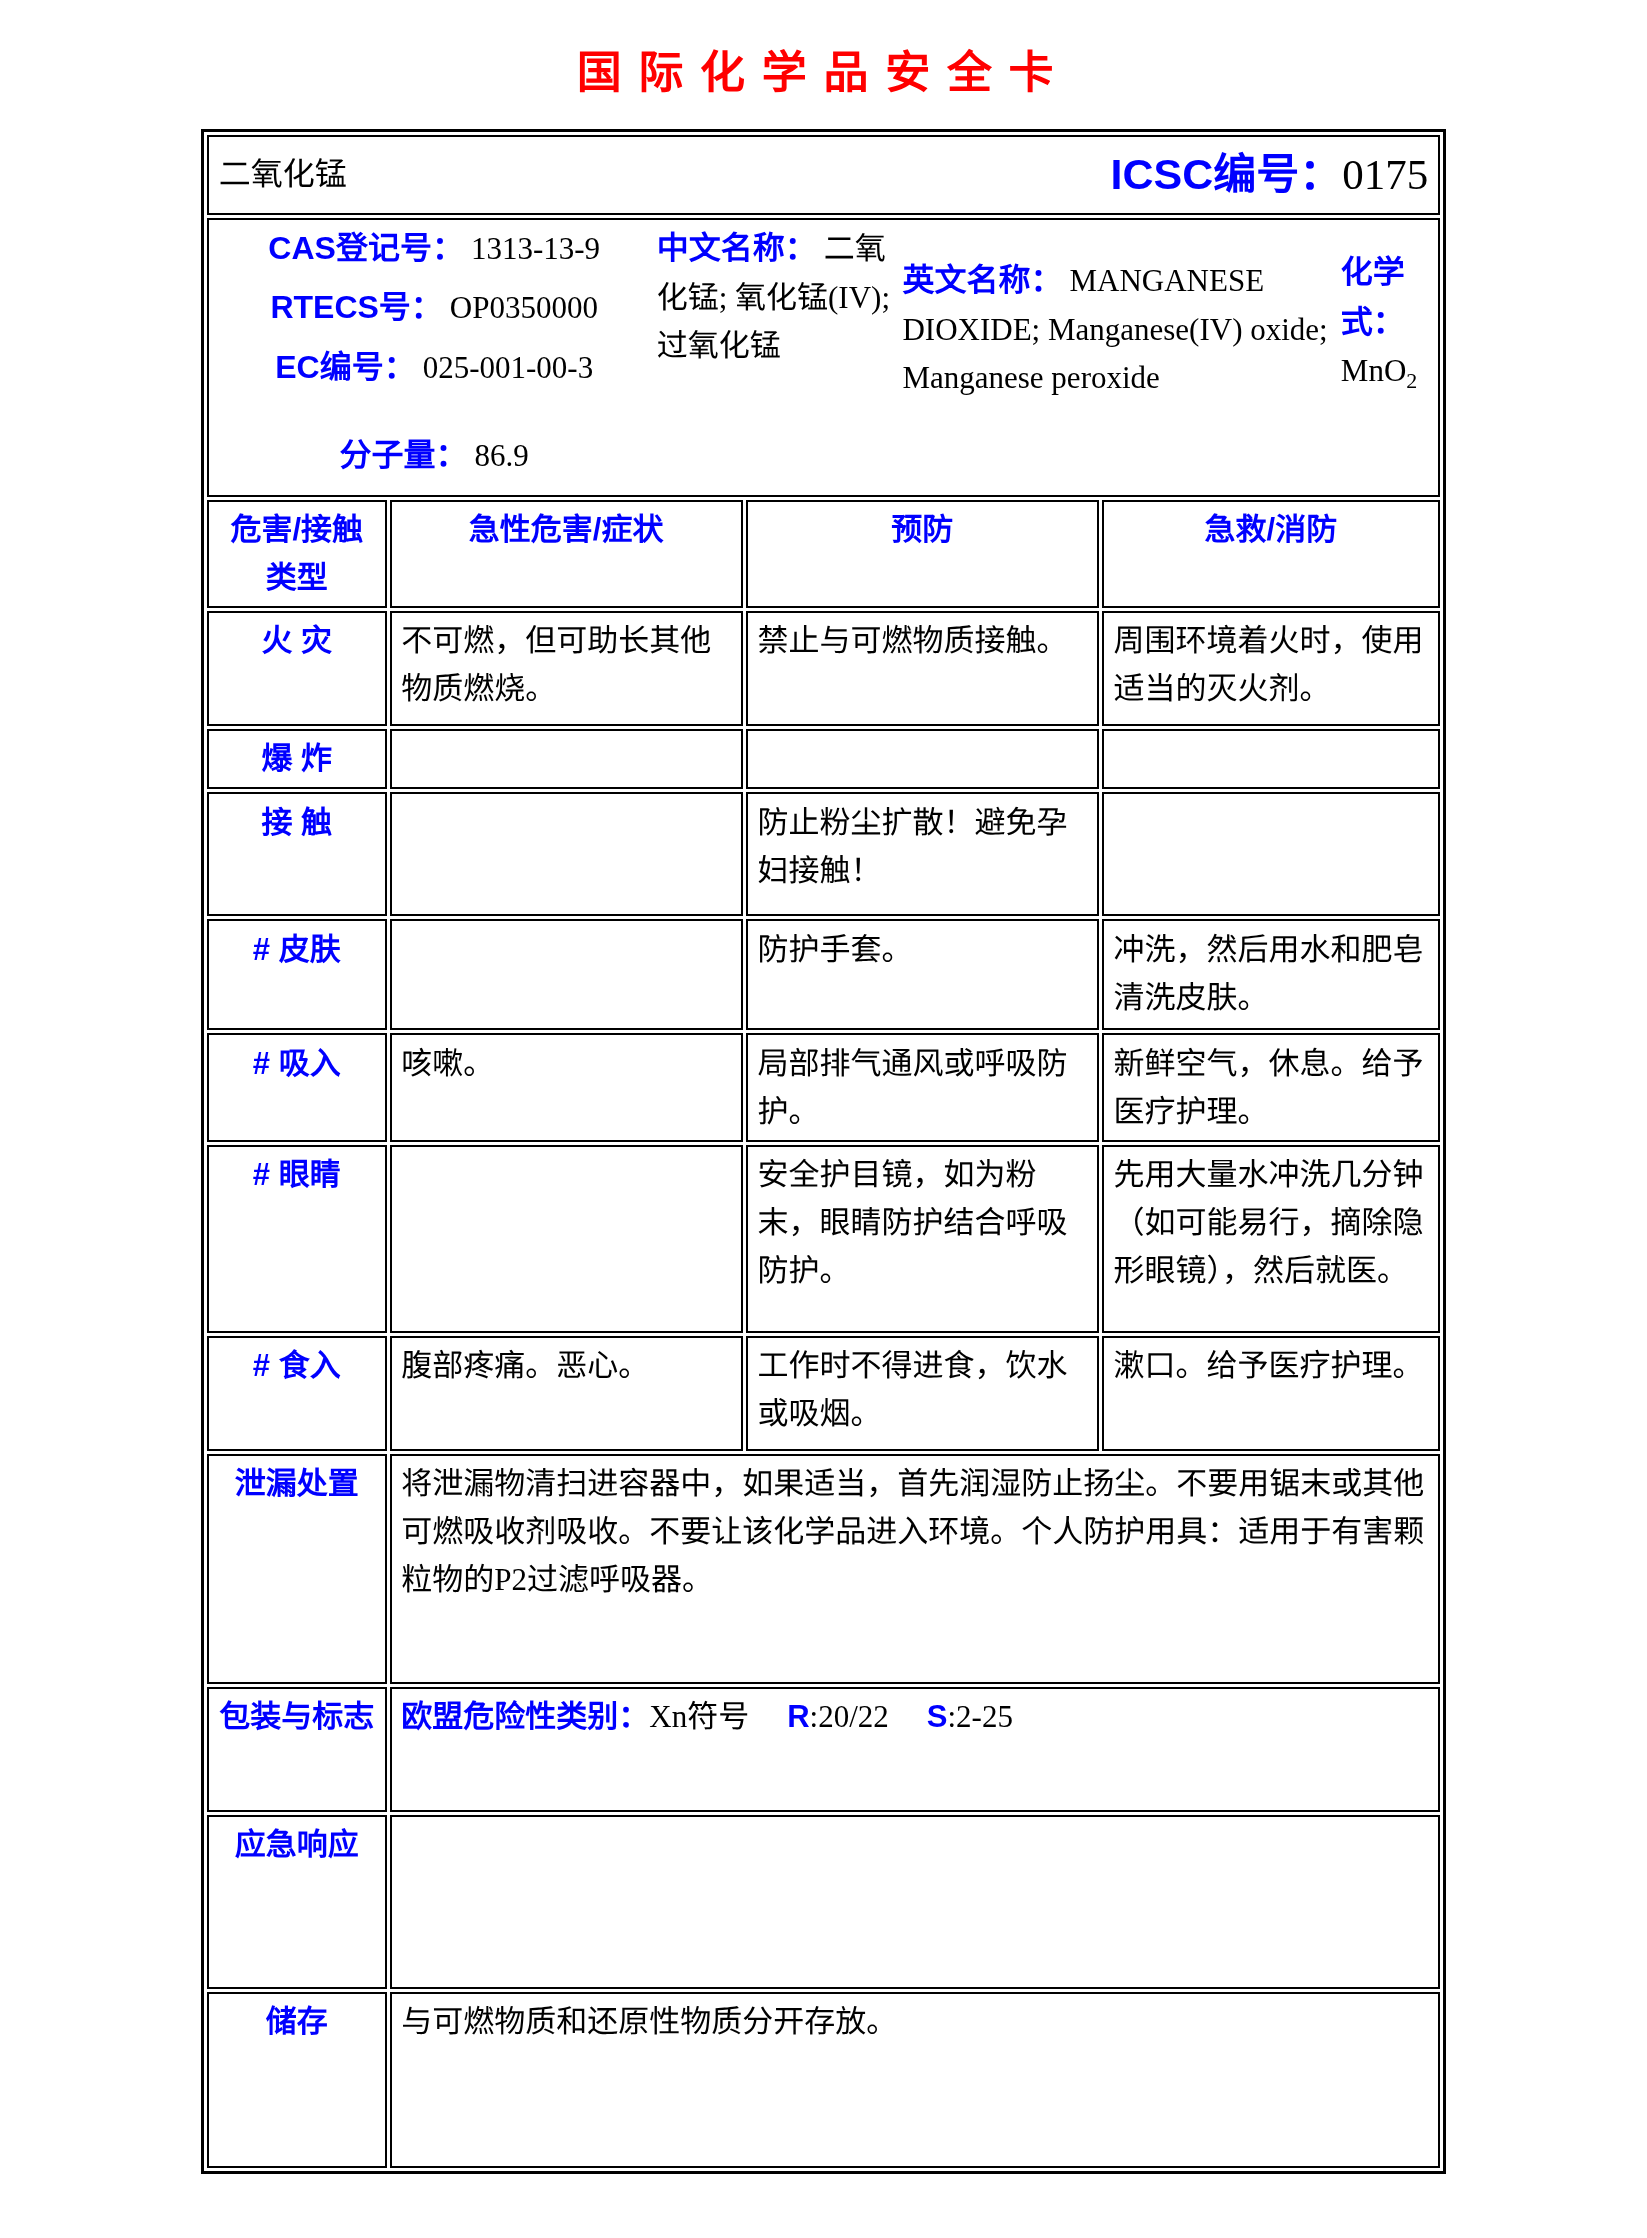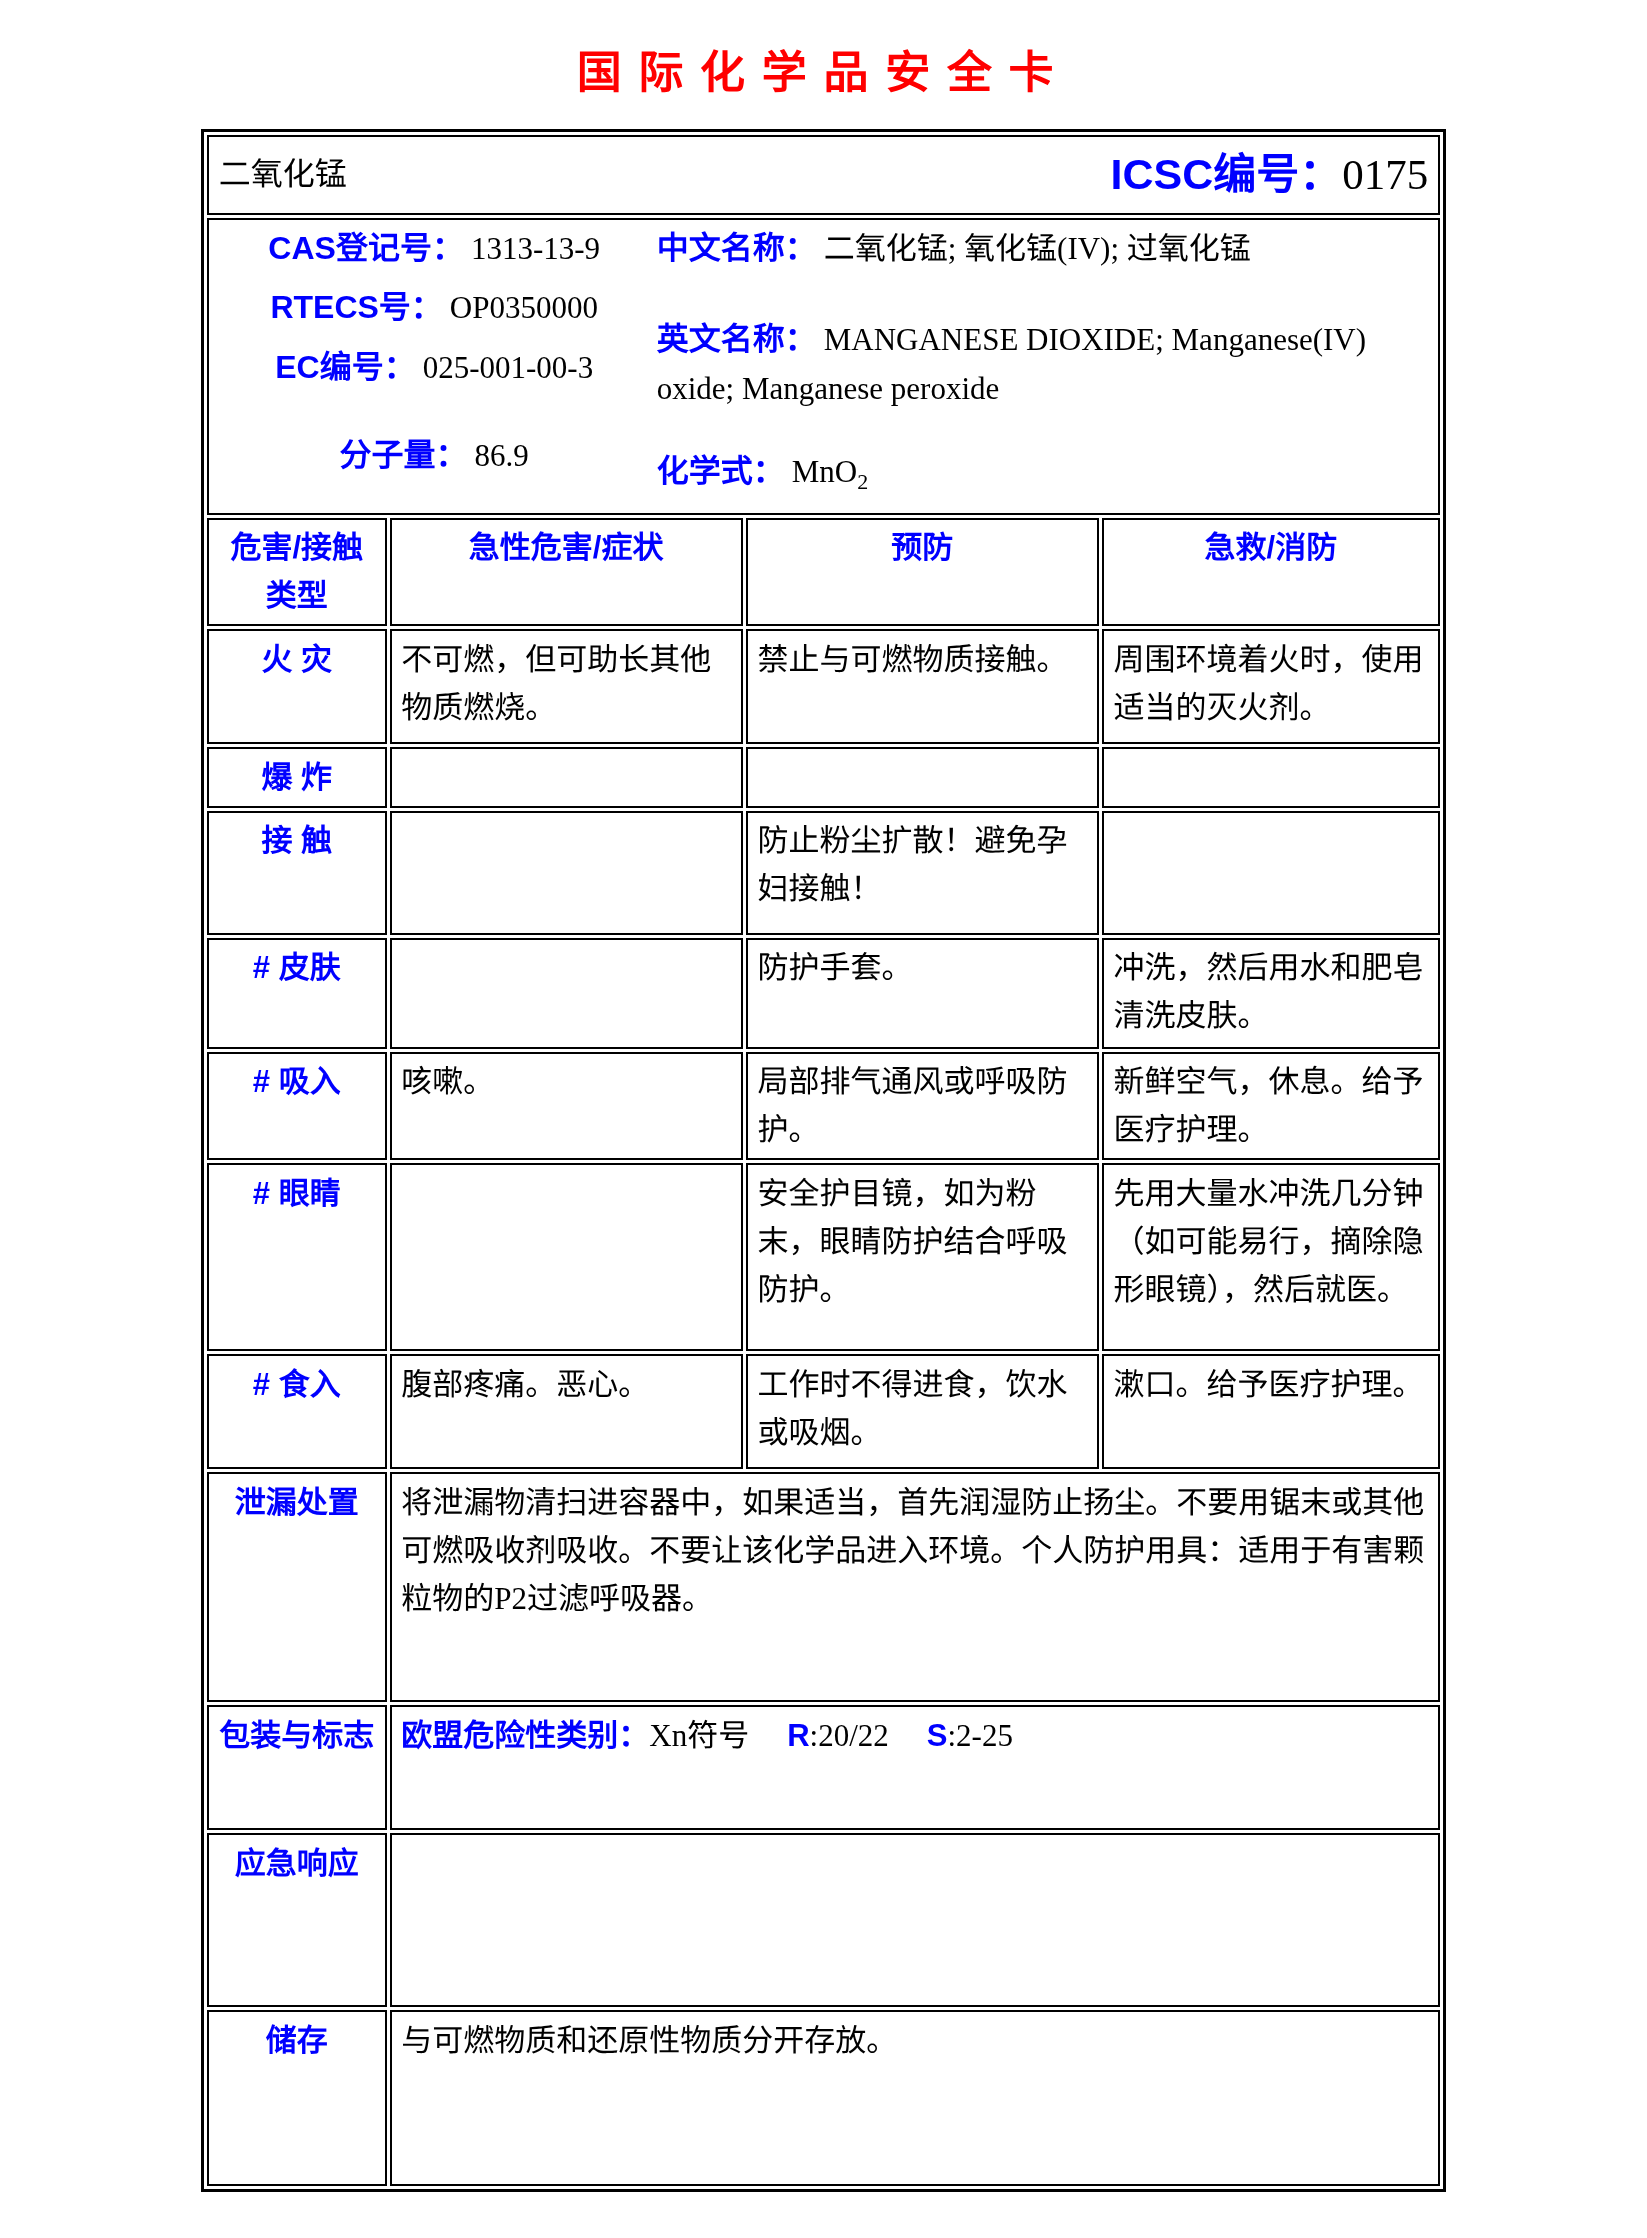--- a/index.html
+++ b/index.html
@@ -55,21 +55,21 @@
     display: flex;
     justify-content: space-between;
     align-items: center;
   }
   .header-bar-inner .chem-name { font-size: 32px; }
   .header-bar-inner .icsc { font-size: 43px; }
   
   td.identifiers { padding: 9.7px 12.5px; }
   .ident-wrap { display: flex; }
   .ident-left { width: 431px; flex: 0 0 auto; display: flex; flex-direction: column; align-items: center; }
-  .ident-right { flex: 1 1 auto; padding-left: 7px; display: flex; flex-direction: column; }
+  .ident-right { flex: 1 1 auto; padding-left: 7px; display: flex; flex-direction: row; }
   .ident-line { margin-bottom: 9.7px; }
   .ident-line.gap-top { margin-top: 29px; }
   .ident-line .lbl { font-size: 32px; margin-right: 7px; }
   .ident-line .val { font-size: 31px; }
   .ident-right .ident-line.en-line { margin-top: 32px; }
   .ident-right .ident-line.formula-line { margin-top: 24px; }
   sub.formula-sub { font-size: 22px; }
   
   td.col-header {
     vertical-align: middle;

